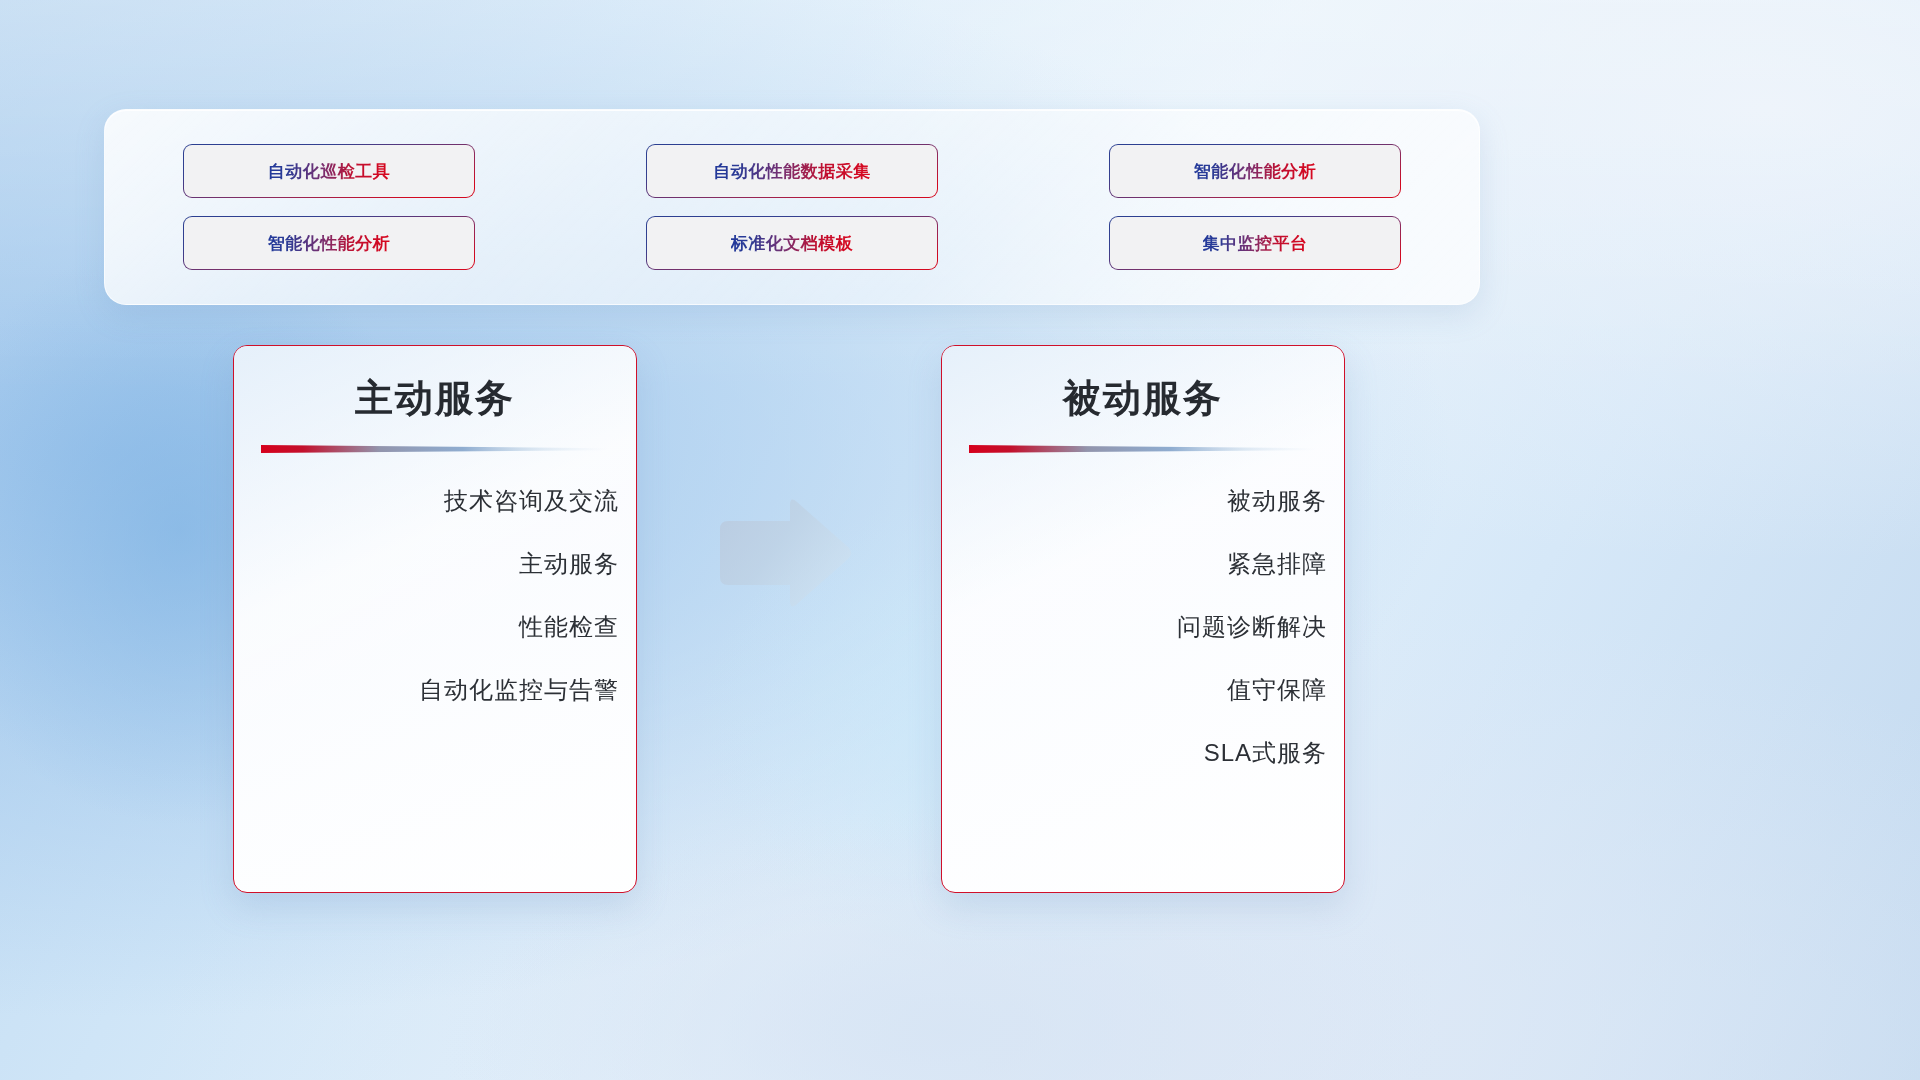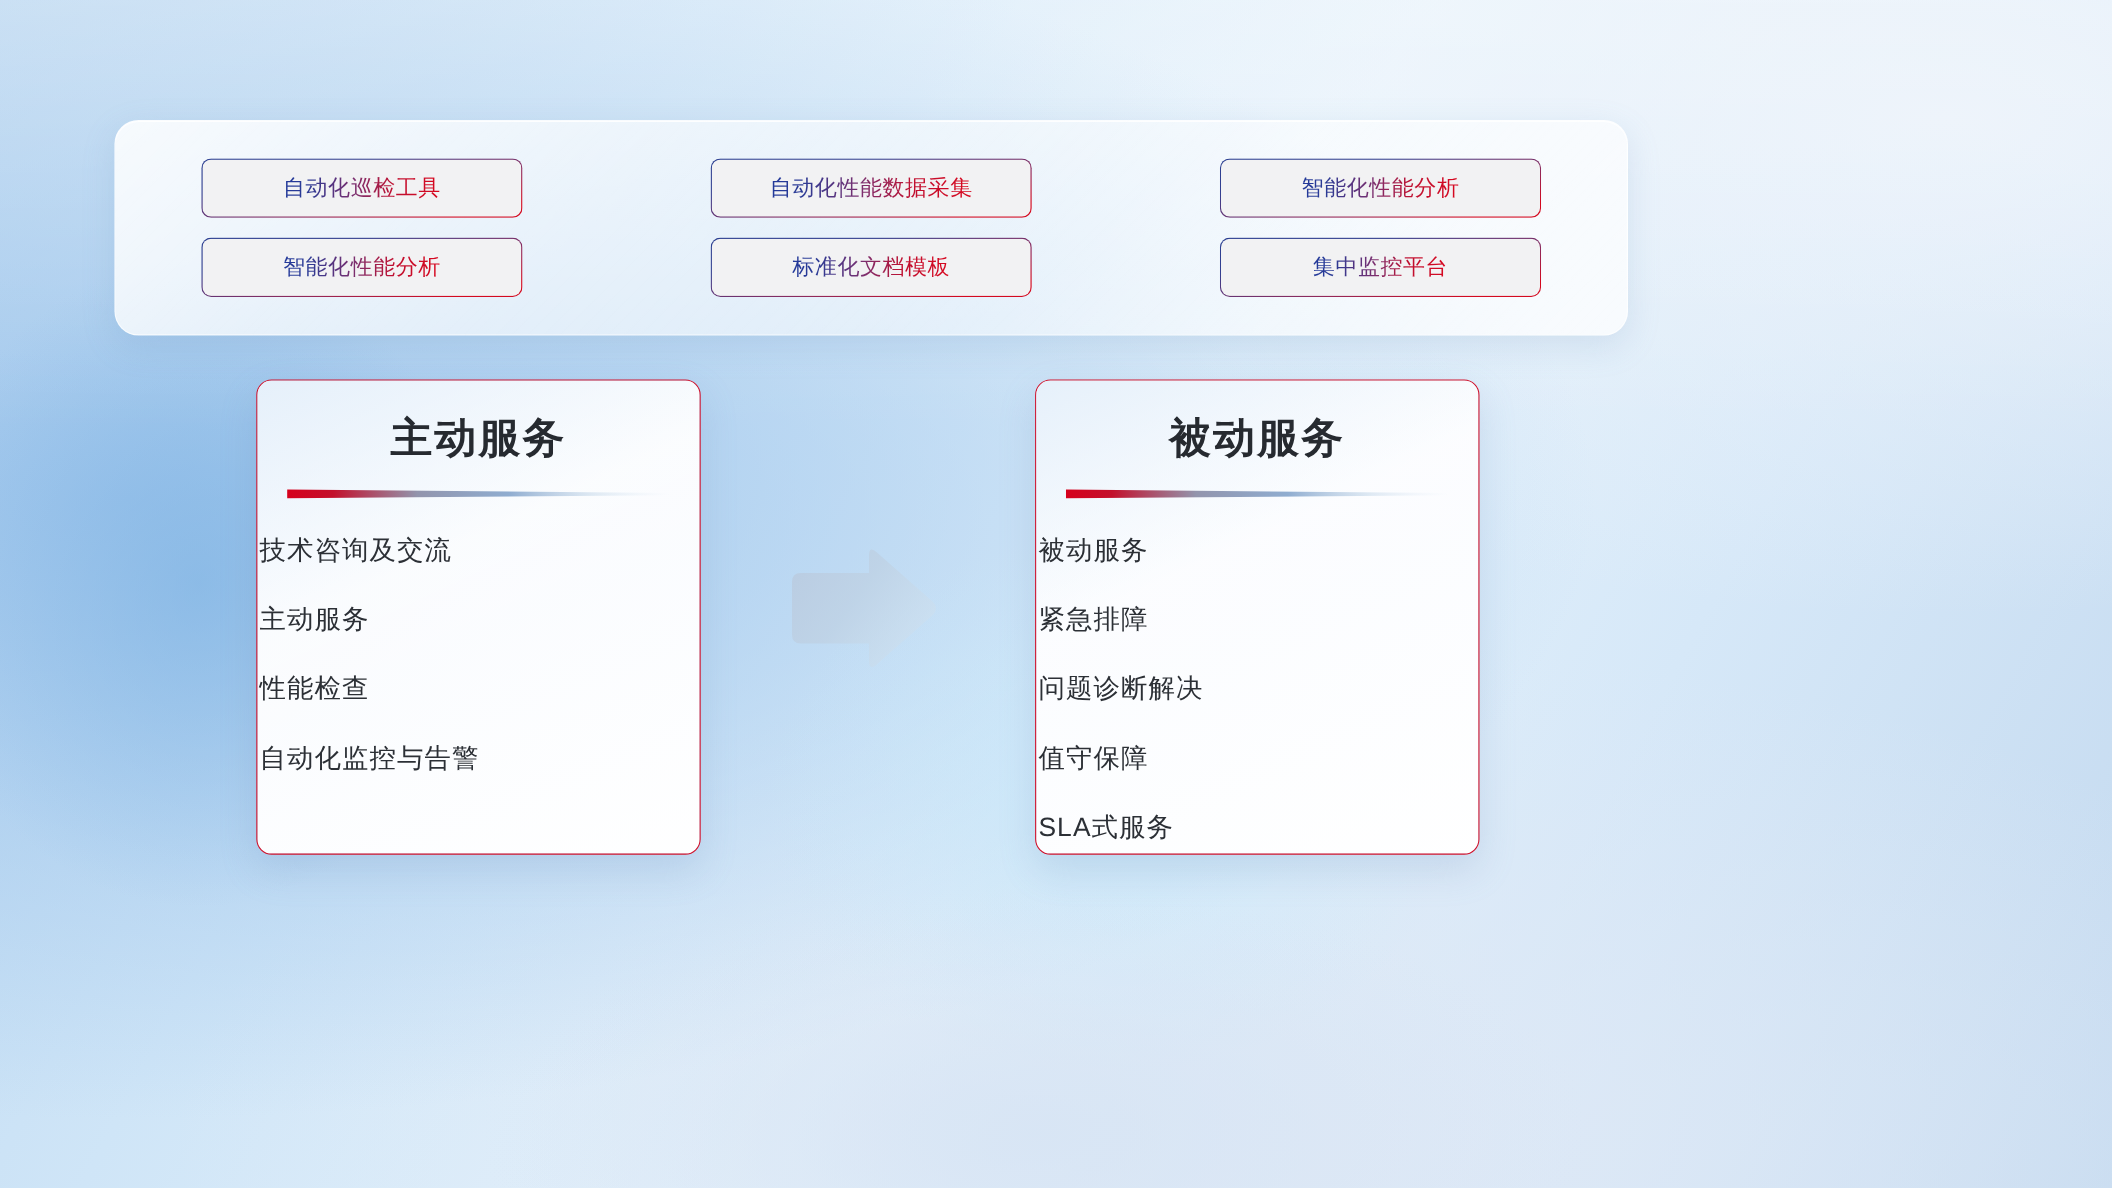--- a/index.html
+++ b/index.html
@@ -50,30 +50,30 @@
   .tag{
     width:292px;height:54px;border-radius:9px;
     display:flex;align-items:center;justify-content:center;
     position:relative;box-sizing:border-box;
     background:
       linear-gradient(#f2f2f3,#f2f2f3) padding-box,
       linear-gradient(168deg,#2b3f91 0%,#344090 28%,#8e2a5c 62%,#d4091f 88%,#d4091f 100%) border-box;
     border:1.6px solid transparent;
   }
   .tag-label{
-    font-size:20px;line-height:1;letter-spacing:.5px;font-weight:400;
+    font-size:17px;line-height:1;letter-spacing:.5px;font-weight:700;
     background:linear-gradient(90deg,#22399a 0%,#2c3b95 16%,#7d2e6d 46%,#c01030 70%,#d8071e 100%);
     -webkit-background-clip:text;background-clip:text;color:transparent;
     -webkit-text-fill-color:transparent;
     white-space:nowrap;
   }
 
   
   .card{
-    position:absolute;top:345px;width:404px;height:432px;
+    position:absolute;top:345px;width:404px;height:548px;
     border-radius:14px;box-sizing:border-box;
     background:linear-gradient(160deg,rgba(255,255,255,.93) 0%,rgba(252,253,255,.97) 40%,rgba(255,255,255,.99) 100%);
     border:1.5px solid #d0102a;
     box-shadow:0 14px 34px rgba(108,146,190,.20);
     overflow:hidden;
   }
   #card-proactive{left:233px;}
   #card-reactive{left:941px;}
   .card-inner-light{
     position:absolute;inset:0;
@@ -82,21 +82,21 @@
   }
   .card-title{
     position:relative;margin:0;padding-top:27px;text-align:center;
     font-size:38px;font-weight:700;letter-spacing:2px;color:#262a30;
   }
   .card-divider{
     position:relative;margin:20px auto 0;width:348px;height:10px;
   }
   .card-divider svg{display:block;}
   .card-list{
-    position:relative;list-style:none;margin:0;padding:26px 2px 0;text-align:left;
+    position:relative;list-style:none;margin:0;padding:26px 17px 0;text-align:right;
   }
   .card-list li{
     font-size:24px;color:#2c3036;letter-spacing:1px;line-height:1;
     padding:9px 0;
   }
   .card-list li + li{margin-top:21px;}
 
   
   #flow-arrow{
     position:absolute;left:714px;top:497px;width:140px;height:112px;

